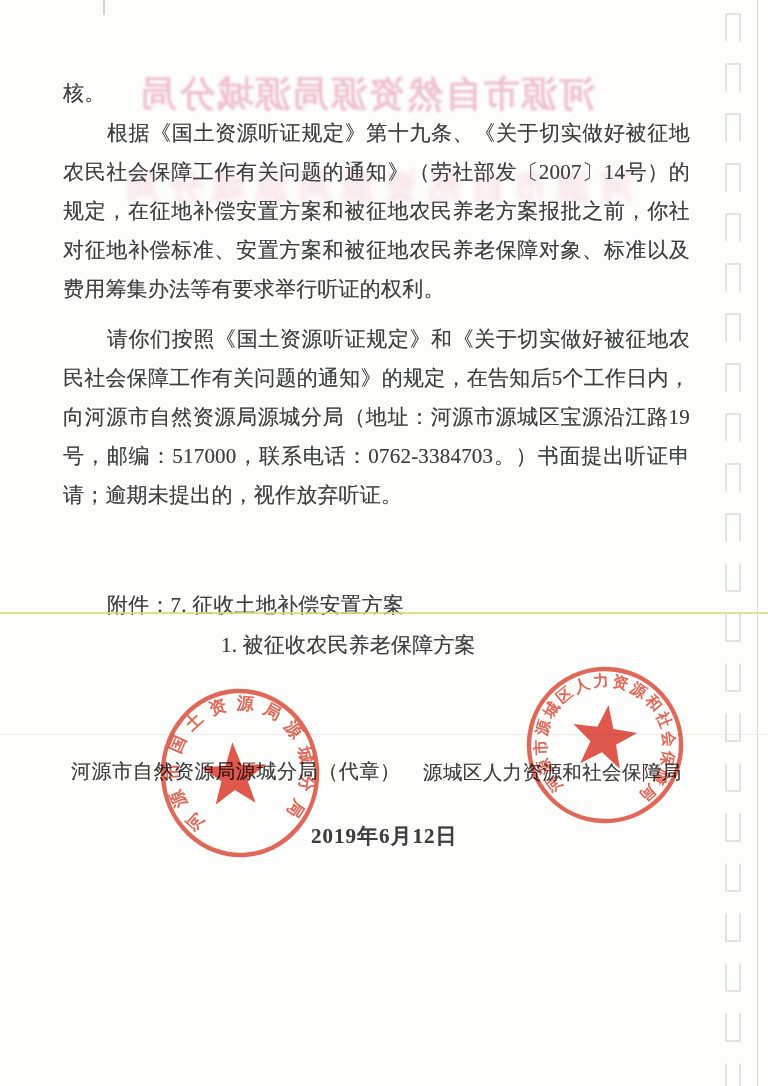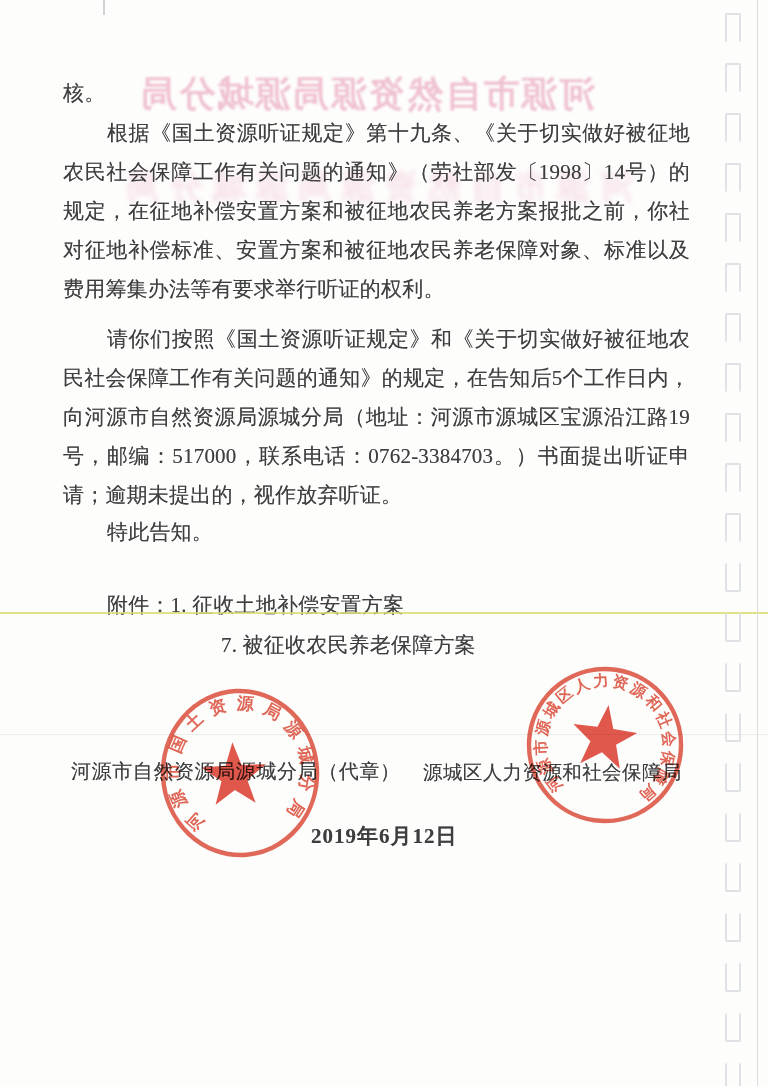--- a/index.html
+++ b/index.html
@@ -58,28 +58,27 @@
 </head>
 <body>
 
 <div class="page">
 
   <div class="bleed bleed1" style="color:#e591ad">河源市自然资源局源城分局</div>
   <div class="bleed bleed2" style="color:#e591ad">河源市自然资源局源城分局</div>
 
   <div class="txt frag">核。</div>
 
-  <p class="txt para p1">根据《国土资源听证规定》第十九条、《关于切实做好被征地农民社会保障工作有关问题的通知》（劳社部发〔1998〕14号）的规定，在征地补偿安置方案和被征地农民养老方案报批之前，你社对征地补偿标准、安置方案和被征地农民养老保障对象、标准以及费用筹集办法等有要求举行听证的权利。</p>
+  <p class="txt para p1">根据《国土资源听证规定》第十九条、《关于切实做好被征地农民社会保障工作有关问题的通知》（劳社部发〔2007〕14号）的规定，在征地补偿安置方案和被征地农民养老方案报批之前，你社对征地补偿标准、安置方案和被征地农民养老保障对象、标准以及费用筹集办法等有要求举行听证的权利。</p>
 
   <p class="txt para p2">请你们按照《国土资源听证规定》和《关于切实做好被征地农民社会保障工作有关问题的通知》的规定，在告知后5个工作日内，向河源市自然资源局源城分局（地址：河源市源城区宝源沿江路19号，邮编：517000，联系电话：0762-3384703。）书面提出听证申请；逾期未提出的，视作放弃听证。</p>
 
-  <div class="txt closing">特此告知。</div>
 
-  <div class="txt att-row1">附件：1. 征收土地补偿安置方案</div>
-  <div class="txt att-row2">7. 被征收农民养老保障方案</div>
+  <div class="txt att-row1">附件：7. 征收土地补偿安置方案</div>
+  <div class="txt att-row2">1. 被征收农民养老保障方案</div>
 
   <div class="yellow-line"></div>
   <div class="fold-line"></div>
   <div class="edge-line"></div>
   <div class="top-dash"></div>
   <div id="edge-marks">
       <div class="edge-mark open-bottom" style="top: 13px;"></div>
       <div class="edge-mark open-bottom" style="top: 63px;"></div>
       <div class="edge-mark open-bottom" style="top: 113px;"></div>
       <div class="edge-mark open-bottom" style="top: 163px;"></div>

